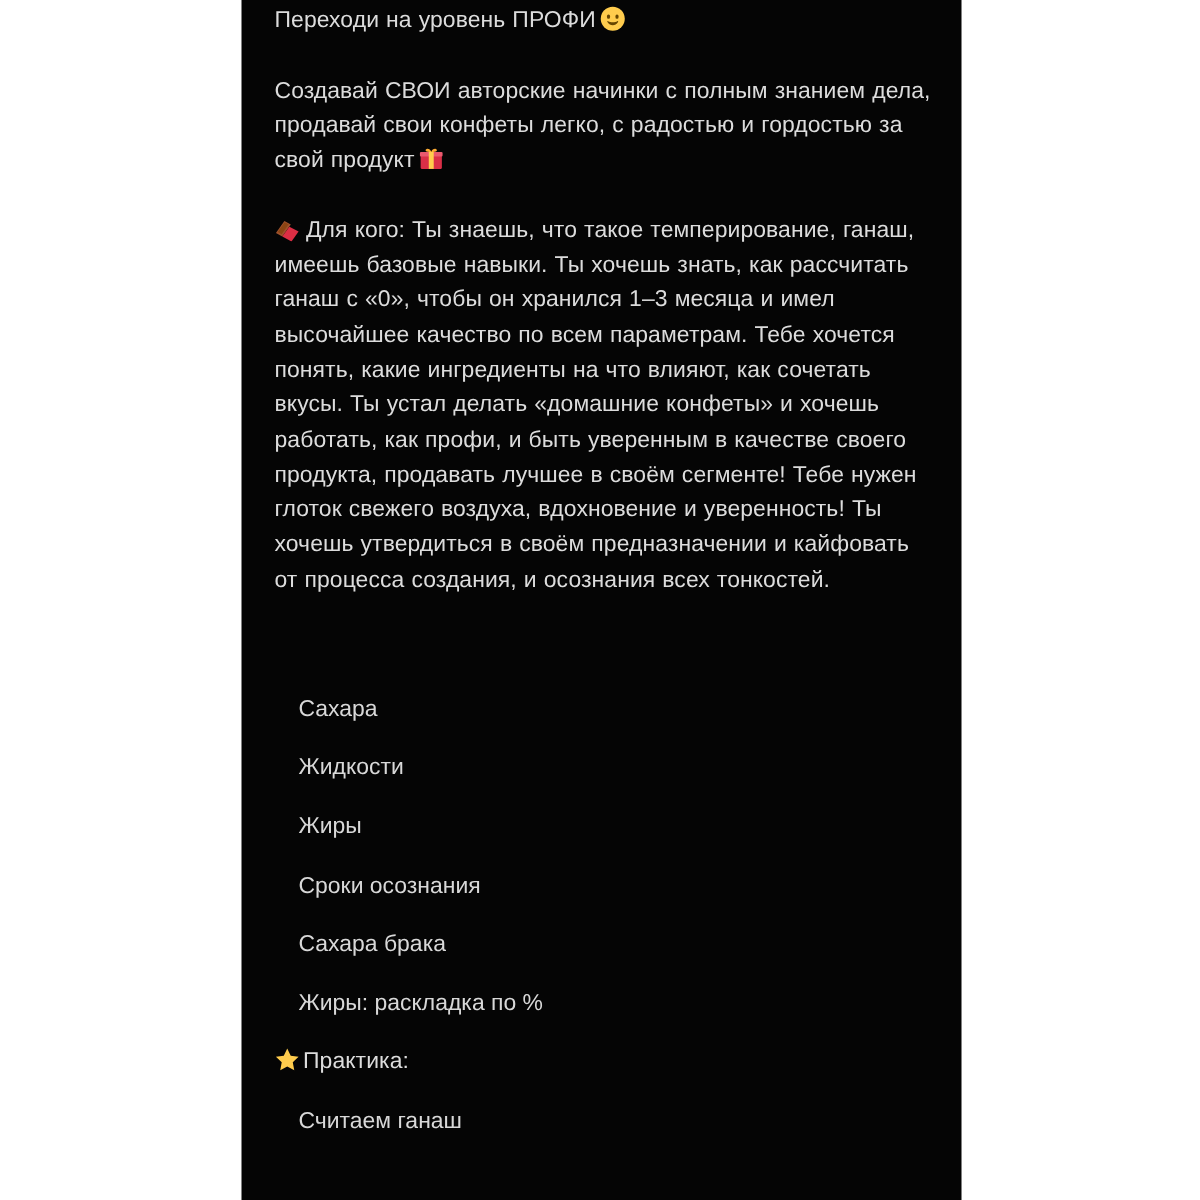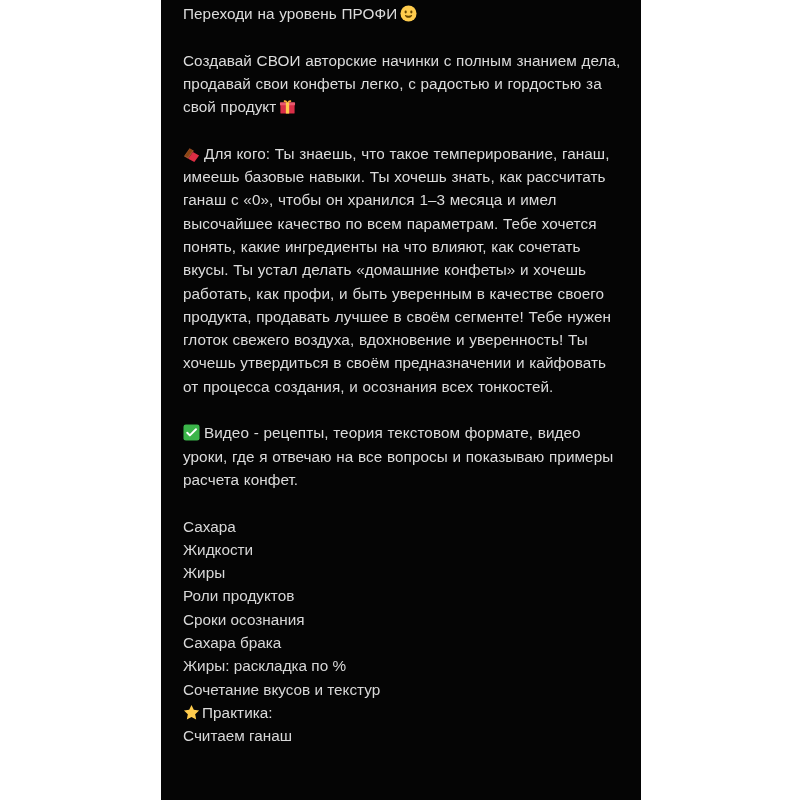--- a/index.html
+++ b/index.html
@@ -42,21 +42,21 @@
     margin: 0;
     word-spacing: 0.4px;
   }
   .gap {
     height: 23.3px;
   }
   .listline {
     color: #d8d8d8;
     font-size: 15.3px;
     line-height: 23.3px;
-    margin: 0;
+    margin: 16px;
     white-space: nowrap;
   }
   .emoji {
     display: inline-block;
     vertical-align: -3px;
     width: 17px;
     height: 17px;
     position: relative;
     margin-right: 2px;
   }
@@ -97,37 +97,31 @@
       <div class="gap"></div>
 
       <p class="para"><span class="emoji emoji-lead"><svg viewBox="0 0 36 36" width="17" height="17">
               <path d="M2 24l12-17 9 5-12 17z" fill="#A0522D"></path>
               <path d="M4.5 22.5l9.8-13.8 5.6 3.1-9.8 13.8z" fill="#8B4513"></path>
               <path d="M11 29l10-14 13 7-10 14z" fill="#DD2E44"></path>
             </svg></span><span>Для кого: Ты знаешь, что такое темперирование, ганаш, имеешь базовые навыки. Ты хочешь знать, как рассчитать ганаш с «0», чтобы он хранился 1–3 месяца и имел высочайшее качество по всем параметрам. Тебе хочется понять, какие ингредиенты на что влияют, как сочетать вкусы. Ты устал делать «домашние конфеты» и хочешь работать, как профи, и быть уверенным в качестве своего продукта, продавать лучшее в своём сегменте! Тебе нужен глоток свежего воздуха, вдохновение и уверенность! Ты хочешь утвердиться в своём предназначении и кайфовать от процесса создания, и осознания всех тонкостей.</span></p>
 
       <div class="gap"></div>
 
-      <p class="para"><span class="emoji emoji-lead"><svg viewBox="0 0 36 36" width="17" height="17">
-              <rect x="1" y="1" width="34" height="34" rx="5" fill="#3BB54A"></rect>
-              <path d="M9 18.5l5.5 5.5L27.5 11" stroke="#ffffff" stroke-width="4.2" fill="none" stroke-linecap="round" stroke-linejoin="round"></path>
-            </svg></span><span>Видео - рецепты, теория текстовом формате, видео уроки, где я отвечаю на все вопросы и показываю примеры расчета конфет.</span></p>
 
       <div class="gap"></div>
 
 
       <div>
         <p class="listline">Сахара</p>
         <p class="listline">Жидкости</p>
         <p class="listline">Жиры</p>
-        <p class="listline">Роли продуктов</p>
         <p class="listline">Сроки осознания</p>
         <p class="listline">Сахара брака</p>
         <p class="listline">Жиры: раскладка по %</p>
-        <p class="listline">Сочетание вкусов и текстур</p>
       </div>
 
       <p class="para nowrapline"><span class="emoji"><svg viewBox="0 0 36 36" width="17" height="17">
               <path d="M18 2l4.9 10.3 11.1 1.5-8.2 7.8 2.1 11.1L18 27.4 8.1 32.7l2.1-11.1L2 13.8l11.1-1.5z" fill="#FFCC4D"></path>
             </svg></span><span>Практика:</span></p>
 
       <div>
         <p class="listline">Считаем ганаш</p>
 
       </div>

